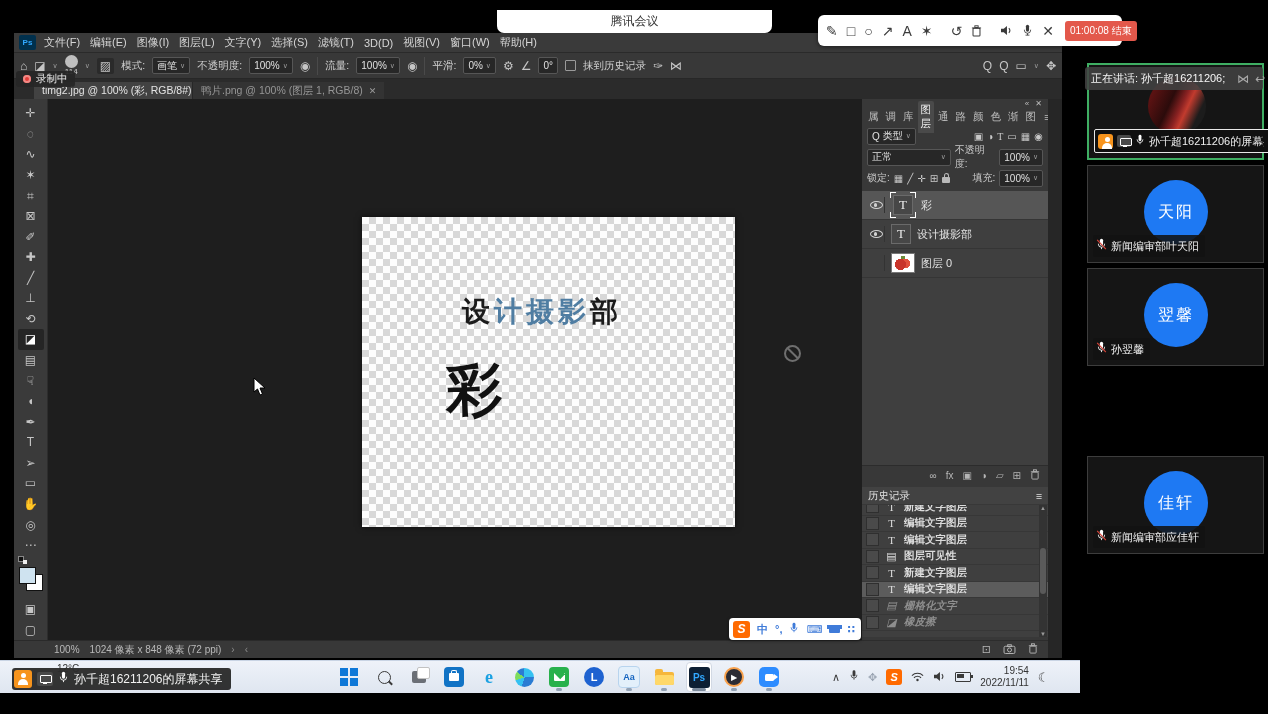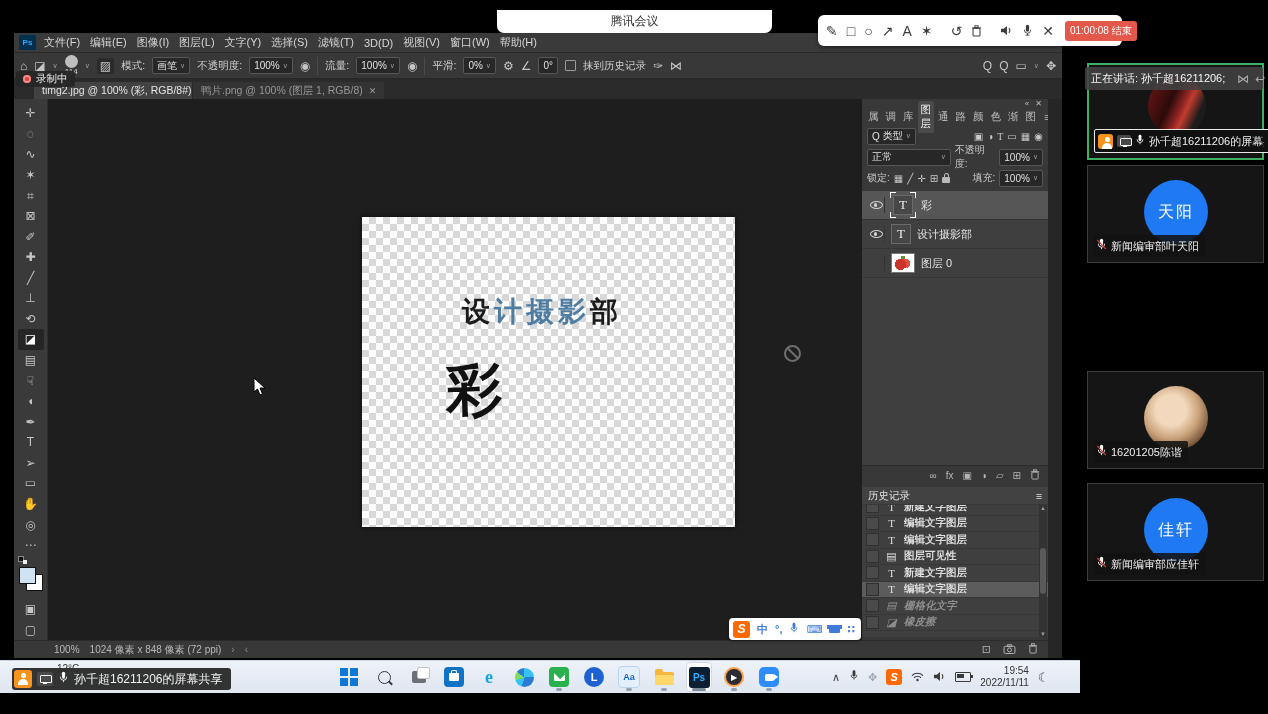--- a/index.html
+++ b/index.html
@@ -689,37 +689,39 @@
               <path d="M5 2.2A2 2 0 0 1 9 2.2V7a2 2 0 0 1-4 0Z" fill="#fff"></path>
               <path d="M3 6.5V7a4 4 0 0 0 8 0v-.5" fill="none" stroke="#fff" stroke-width="1.1"></path>
               <line x1="7" y1="11" x2="7" y2="13.4" stroke="#fff" stroke-width="1.1"></line>
               <line x1="1.5" y1="1.5" x2="12.5" y2="13.5" stroke="#d8453a" stroke-width="1.5"></line>
             </svg>
         </span>
         <span class="tile-name">新闻编审部叶天阳</span>
       </div>
     </div>
 
-
-    <div class="tile" style="top:316px;">
-      <span class="avatar photo4"></span>
+    <div class="tile" style="top:213px;">
+      <span class="avatar">
+          <span>翌馨</span>
+        </span>
       <div class="tile-label">
         <span>
           <svg viewBox="0 0 14 15" width="11" height="13">
               <path d="M5 2.2A2 2 0 0 1 9 2.2V7a2 2 0 0 1-4 0Z" fill="#fff"></path>
               <path d="M3 6.5V7a4 4 0 0 0 8 0v-.5" fill="none" stroke="#fff" stroke-width="1.1"></path>
               <line x1="7" y1="11" x2="7" y2="13.4" stroke="#fff" stroke-width="1.1"></line>
               <line x1="1.5" y1="1.5" x2="12.5" y2="13.5" stroke="#d8453a" stroke-width="1.5"></line>
             </svg>
         </span>
-        <span class="tile-name">16201205陈谐</span>
-      </div>
-    </div>
-
-    <div class="tile" style="top:428px;">
+        <span class="tile-name">孙翌馨</span>
+      </div>
+    </div>
+
+
+    <div class="tile" style="top:401px;">
       <span class="avatar">
           <span>佳轩</span>
         </span>
       <div class="tile-label">
         <span>
           <svg viewBox="0 0 14 15" width="11" height="13">
               <path d="M5 2.2A2 2 0 0 1 9 2.2V7a2 2 0 0 1-4 0Z" fill="#fff"></path>
               <path d="M3 6.5V7a4 4 0 0 0 8 0v-.5" fill="none" stroke="#fff" stroke-width="1.1"></path>
               <line x1="7" y1="11" x2="7" y2="13.4" stroke="#fff" stroke-width="1.1"></line>
               <line x1="1.5" y1="1.5" x2="12.5" y2="13.5" stroke="#d8453a" stroke-width="1.5"></line>

